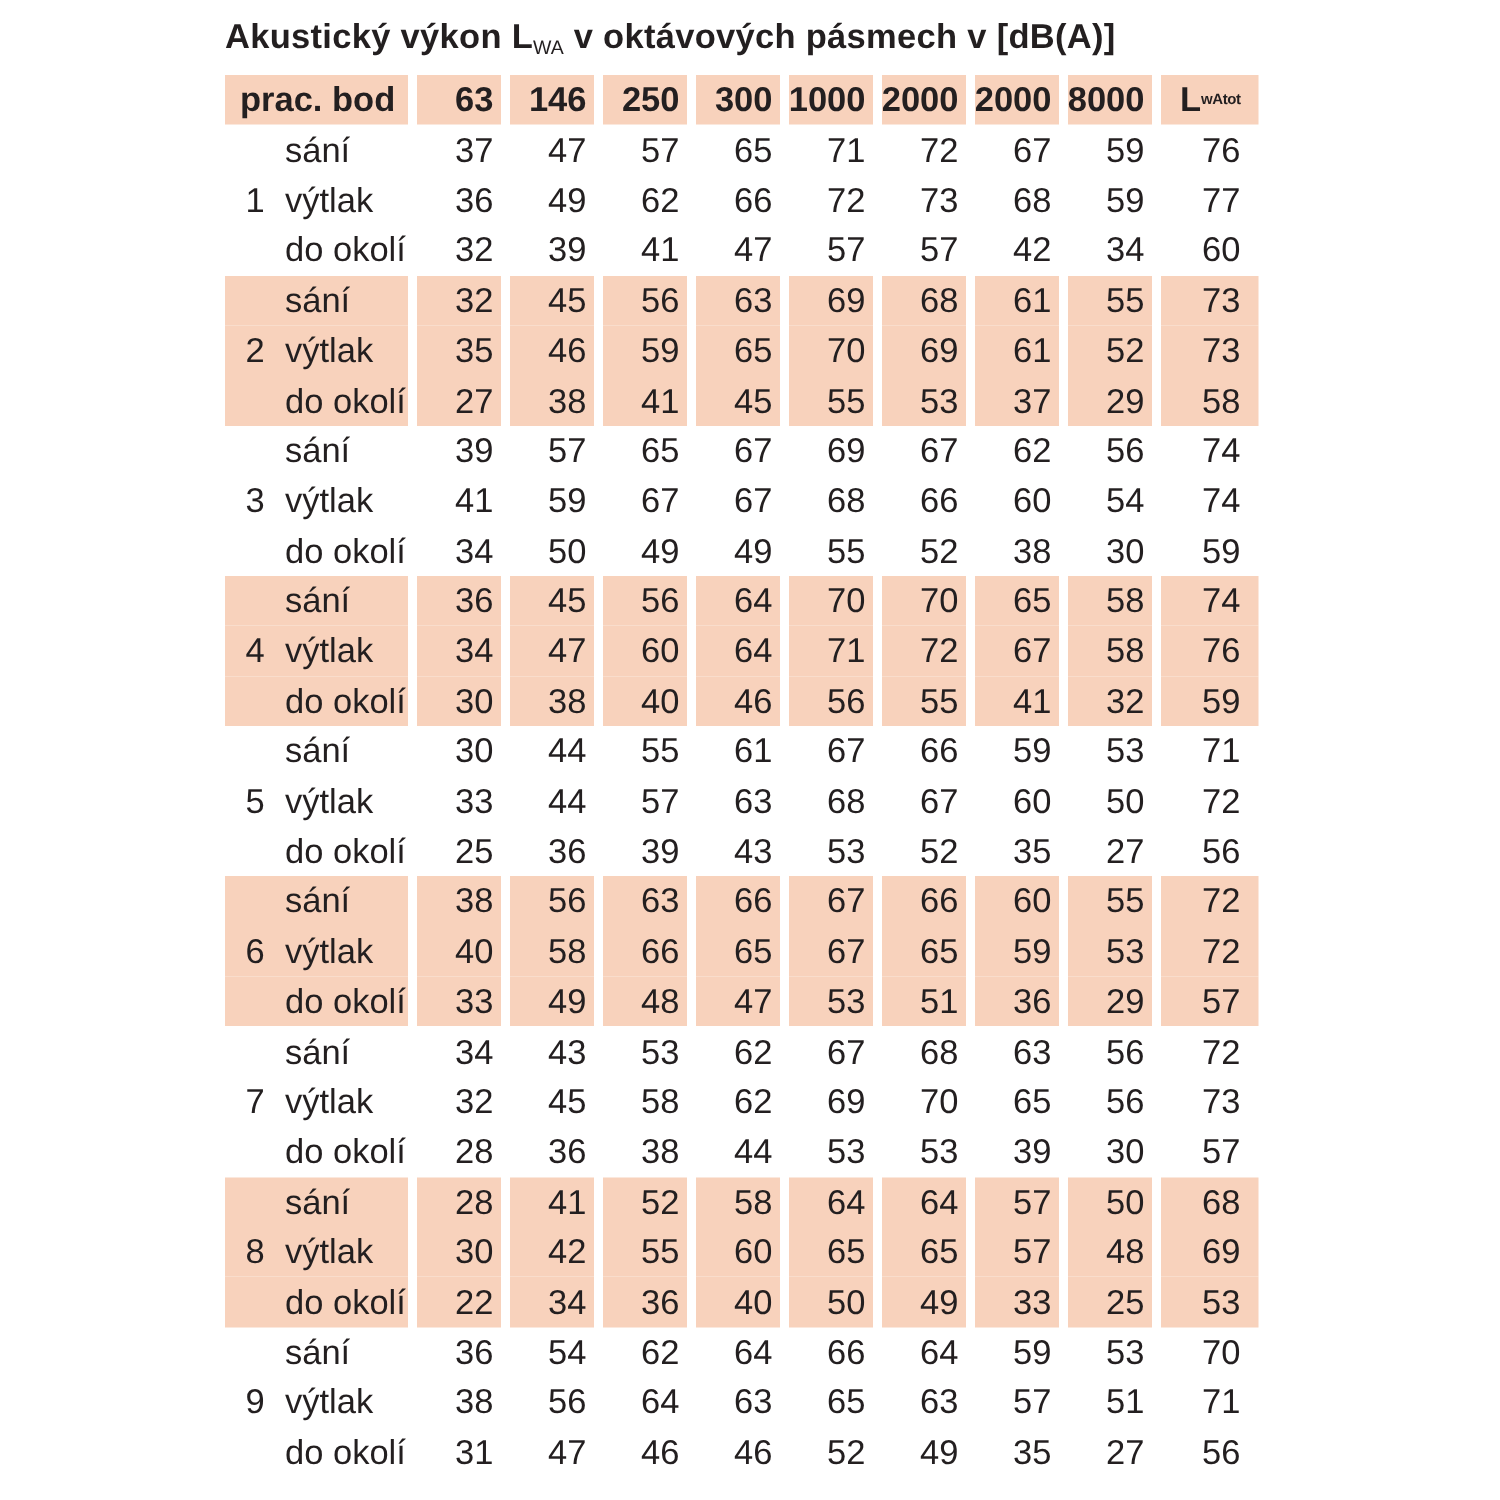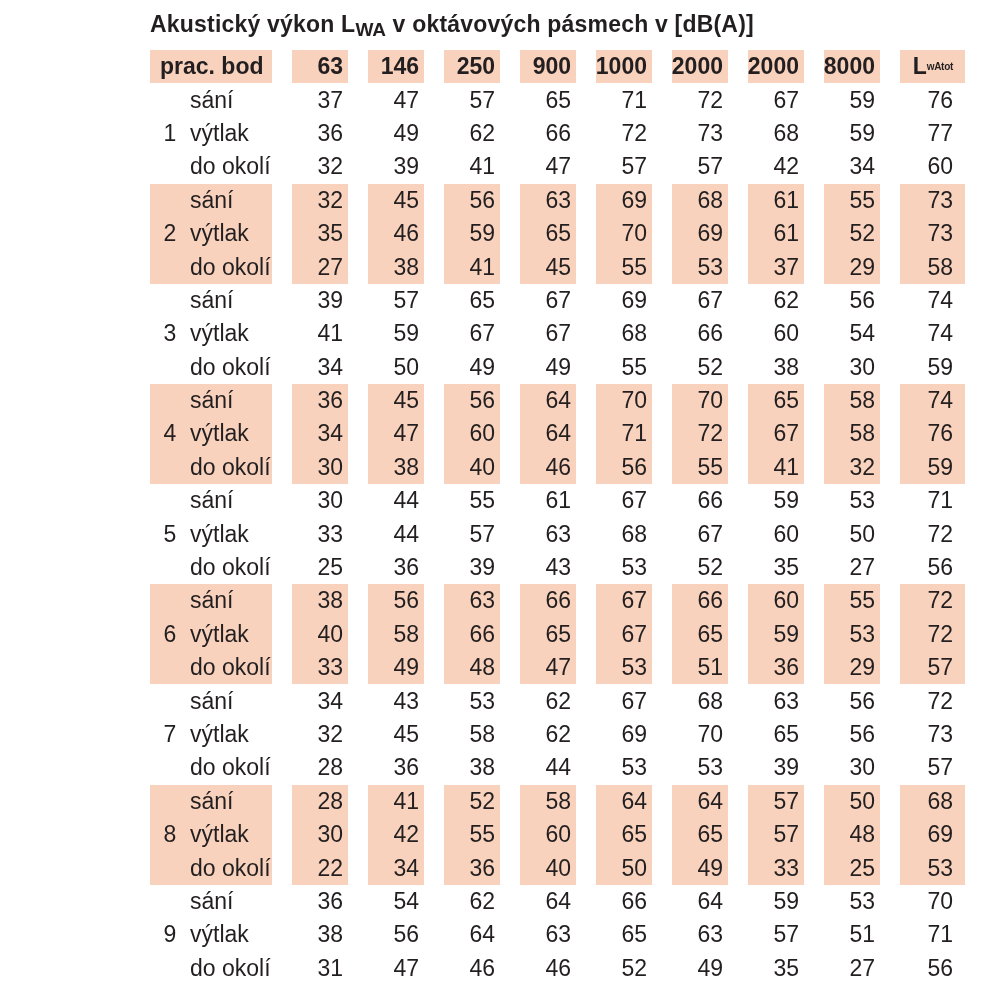--- a/index.html
+++ b/index.html
@@ -19,34 +19,34 @@
   .title {
     position: absolute;
     left: 150px;
     top: 11px;
     font-size: 23px;
     font-weight: bold;
     white-space: pre;
     letter-spacing: 0.2px;
   }
   .title .sub {
-    font-size: 19px;
-    font-weight: bold;
+    font-size: 13px;
+    font-weight: normal;
     vertical-align: -4px;
     letter-spacing: 0;
   }
   .acoustic-table {
     position: absolute;
     left: 150px;
     top: 50px;
   }
   .row {
     display: grid;
     grid-template-columns: 122px repeat(8, 56px) 65px;
-    column-gap: 20px;
+    column-gap: 6px;
     height: 33.4px;
   }
   .cell {
     display: flex;
     align-items: center;
     font-size: 23px;
     box-sizing: border-box;
     overflow: hidden;
   }
   .cell.num {
@@ -88,21 +88,21 @@
 
   <div class="title"><span>Akustický výkon L</span><span class="sub">WA</span><span> v oktávových pásmech v [dB(A)]</span></div>
 
   <div class="acoustic-table">
 
     <div class="row header">
       <div class="cell label">prac. bod</div>
       <div class="cell num">63</div>
       <div class="cell num">146</div>
       <div class="cell num">250</div>
-      <div class="cell num">900</div>
+      <div class="cell num">300</div>
       <div class="cell num">1000</div>
       <div class="cell num">2000</div>
       <div class="cell num">2000</div>
       <div class="cell num">8000</div>
       <div class="cell num last">
           <span>L</span>
           <span class="hsub">wAtot</span>
         </div>
     </div>
 

